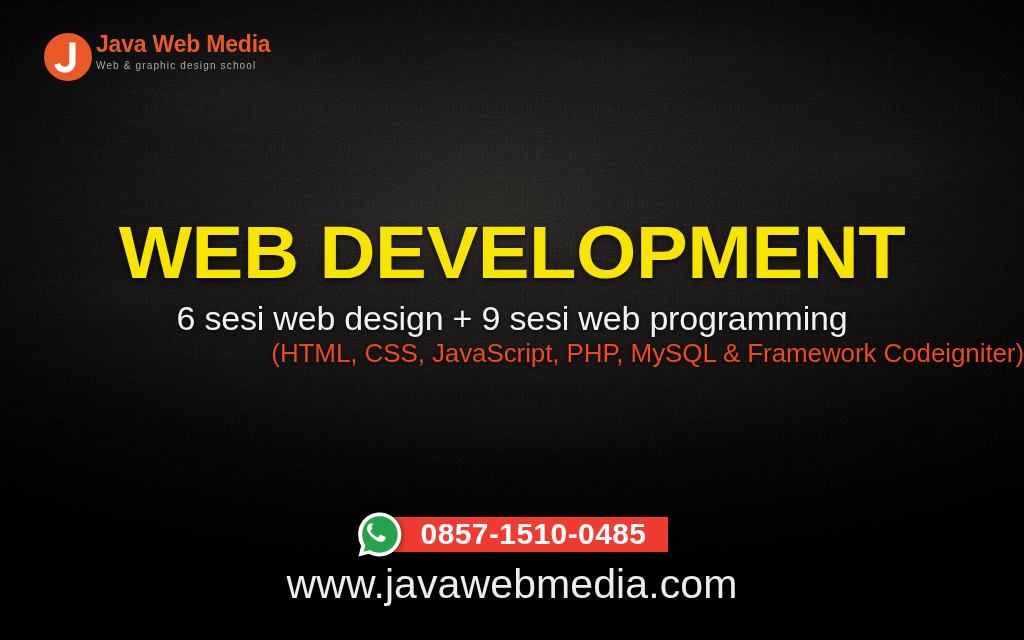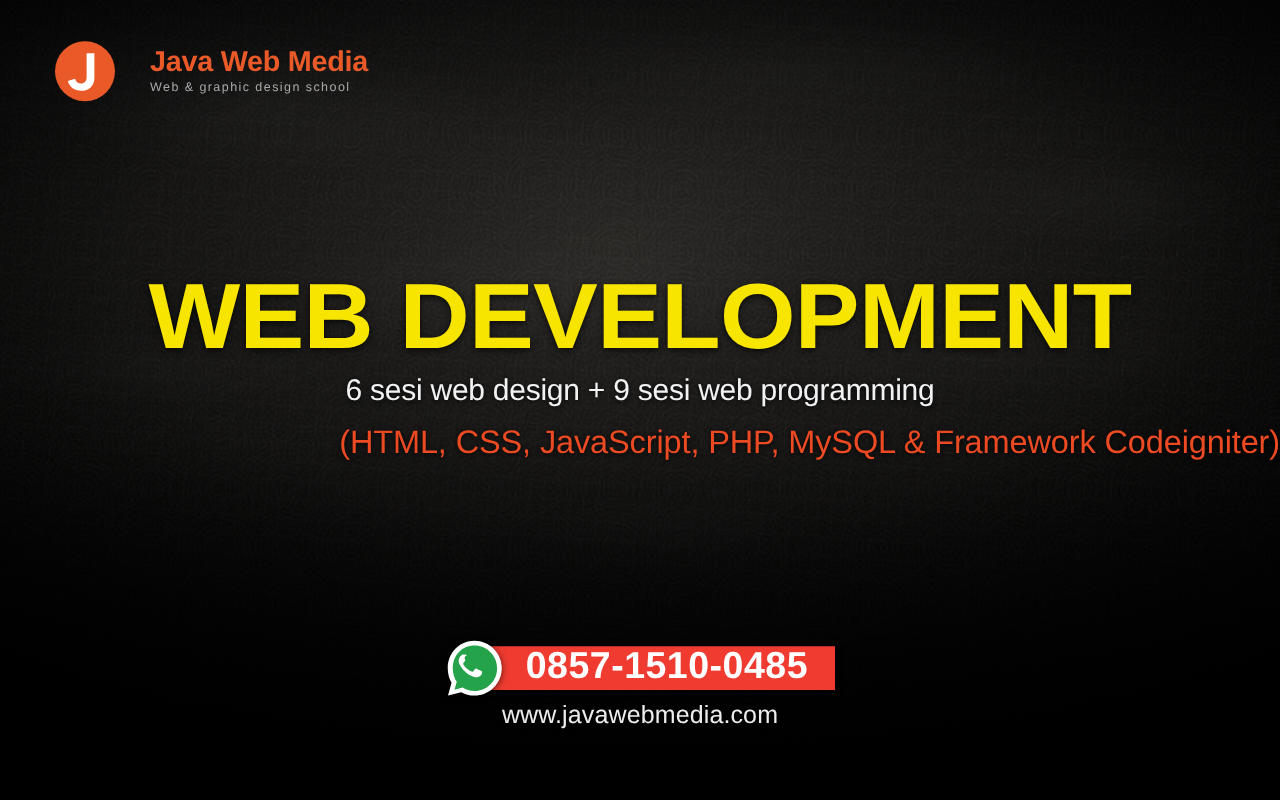--- a/index.html
+++ b/index.html
@@ -73,22 +73,22 @@
       radial-gradient(ellipse 78% 62% at 50% 34%, rgba(0,0,0,0) 0%, rgba(0,0,0,0.18) 52%, rgba(0,0,0,0.72) 86%, rgba(0,0,0,0.95) 100%),
       linear-gradient(to bottom, rgba(0,0,0,0.25) 0%, rgba(0,0,0,0) 18%, rgba(0,0,0,0) 55%, rgba(0,0,0,0.55) 82%, rgba(0,0,0,0.9) 100%);
   }
 
   
   .logo-block {
     position: absolute;
     left: 44px;
     top: 33px;
     display: flex;
-    align-items: center;
-    gap: 28px;
+    align-items: flex-start;
+    gap: 4px;
     z-index: 6;
   }
 
   .logo-mark {
     width: 48px;
     height: 48px;
     border-radius: 50%;
     background: #ea5a29;
     display: flex;
     align-items: center;
@@ -137,21 +137,21 @@
   }
 
   .subline-1 {
     position: absolute;
     left: 0;
     right: 0;
     top: 299px;
     text-align: center;
     z-index: 6;
     color: #f2f2f2;
-    font-size: 24px;
+    font-size: 34px;
     font-weight: normal;
     letter-spacing: -0.2px;
     line-height: 1.15;
     text-shadow: 0 1px 4px rgba(0,0,0,0.8);
     white-space: nowrap;
   }
 
   .subline-2 {
     position: absolute;
     left: 0;
@@ -218,21 +218,21 @@
   .wa-icon svg { display: block; }
 
   .website {
     position: absolute;
     left: 0;
     right: 0;
     top: 561px;
     text-align: center;
     z-index: 6;
     color: #ededed;
-    font-size: 20px;
+    font-size: 41px;
     font-weight: normal;
     letter-spacing: 0.1px;
     text-shadow: 0 1px 4px rgba(0,0,0,0.85);
     white-space: nowrap;
   }
 </style>
 </head>
 <body>
 
 <div id="banner">

